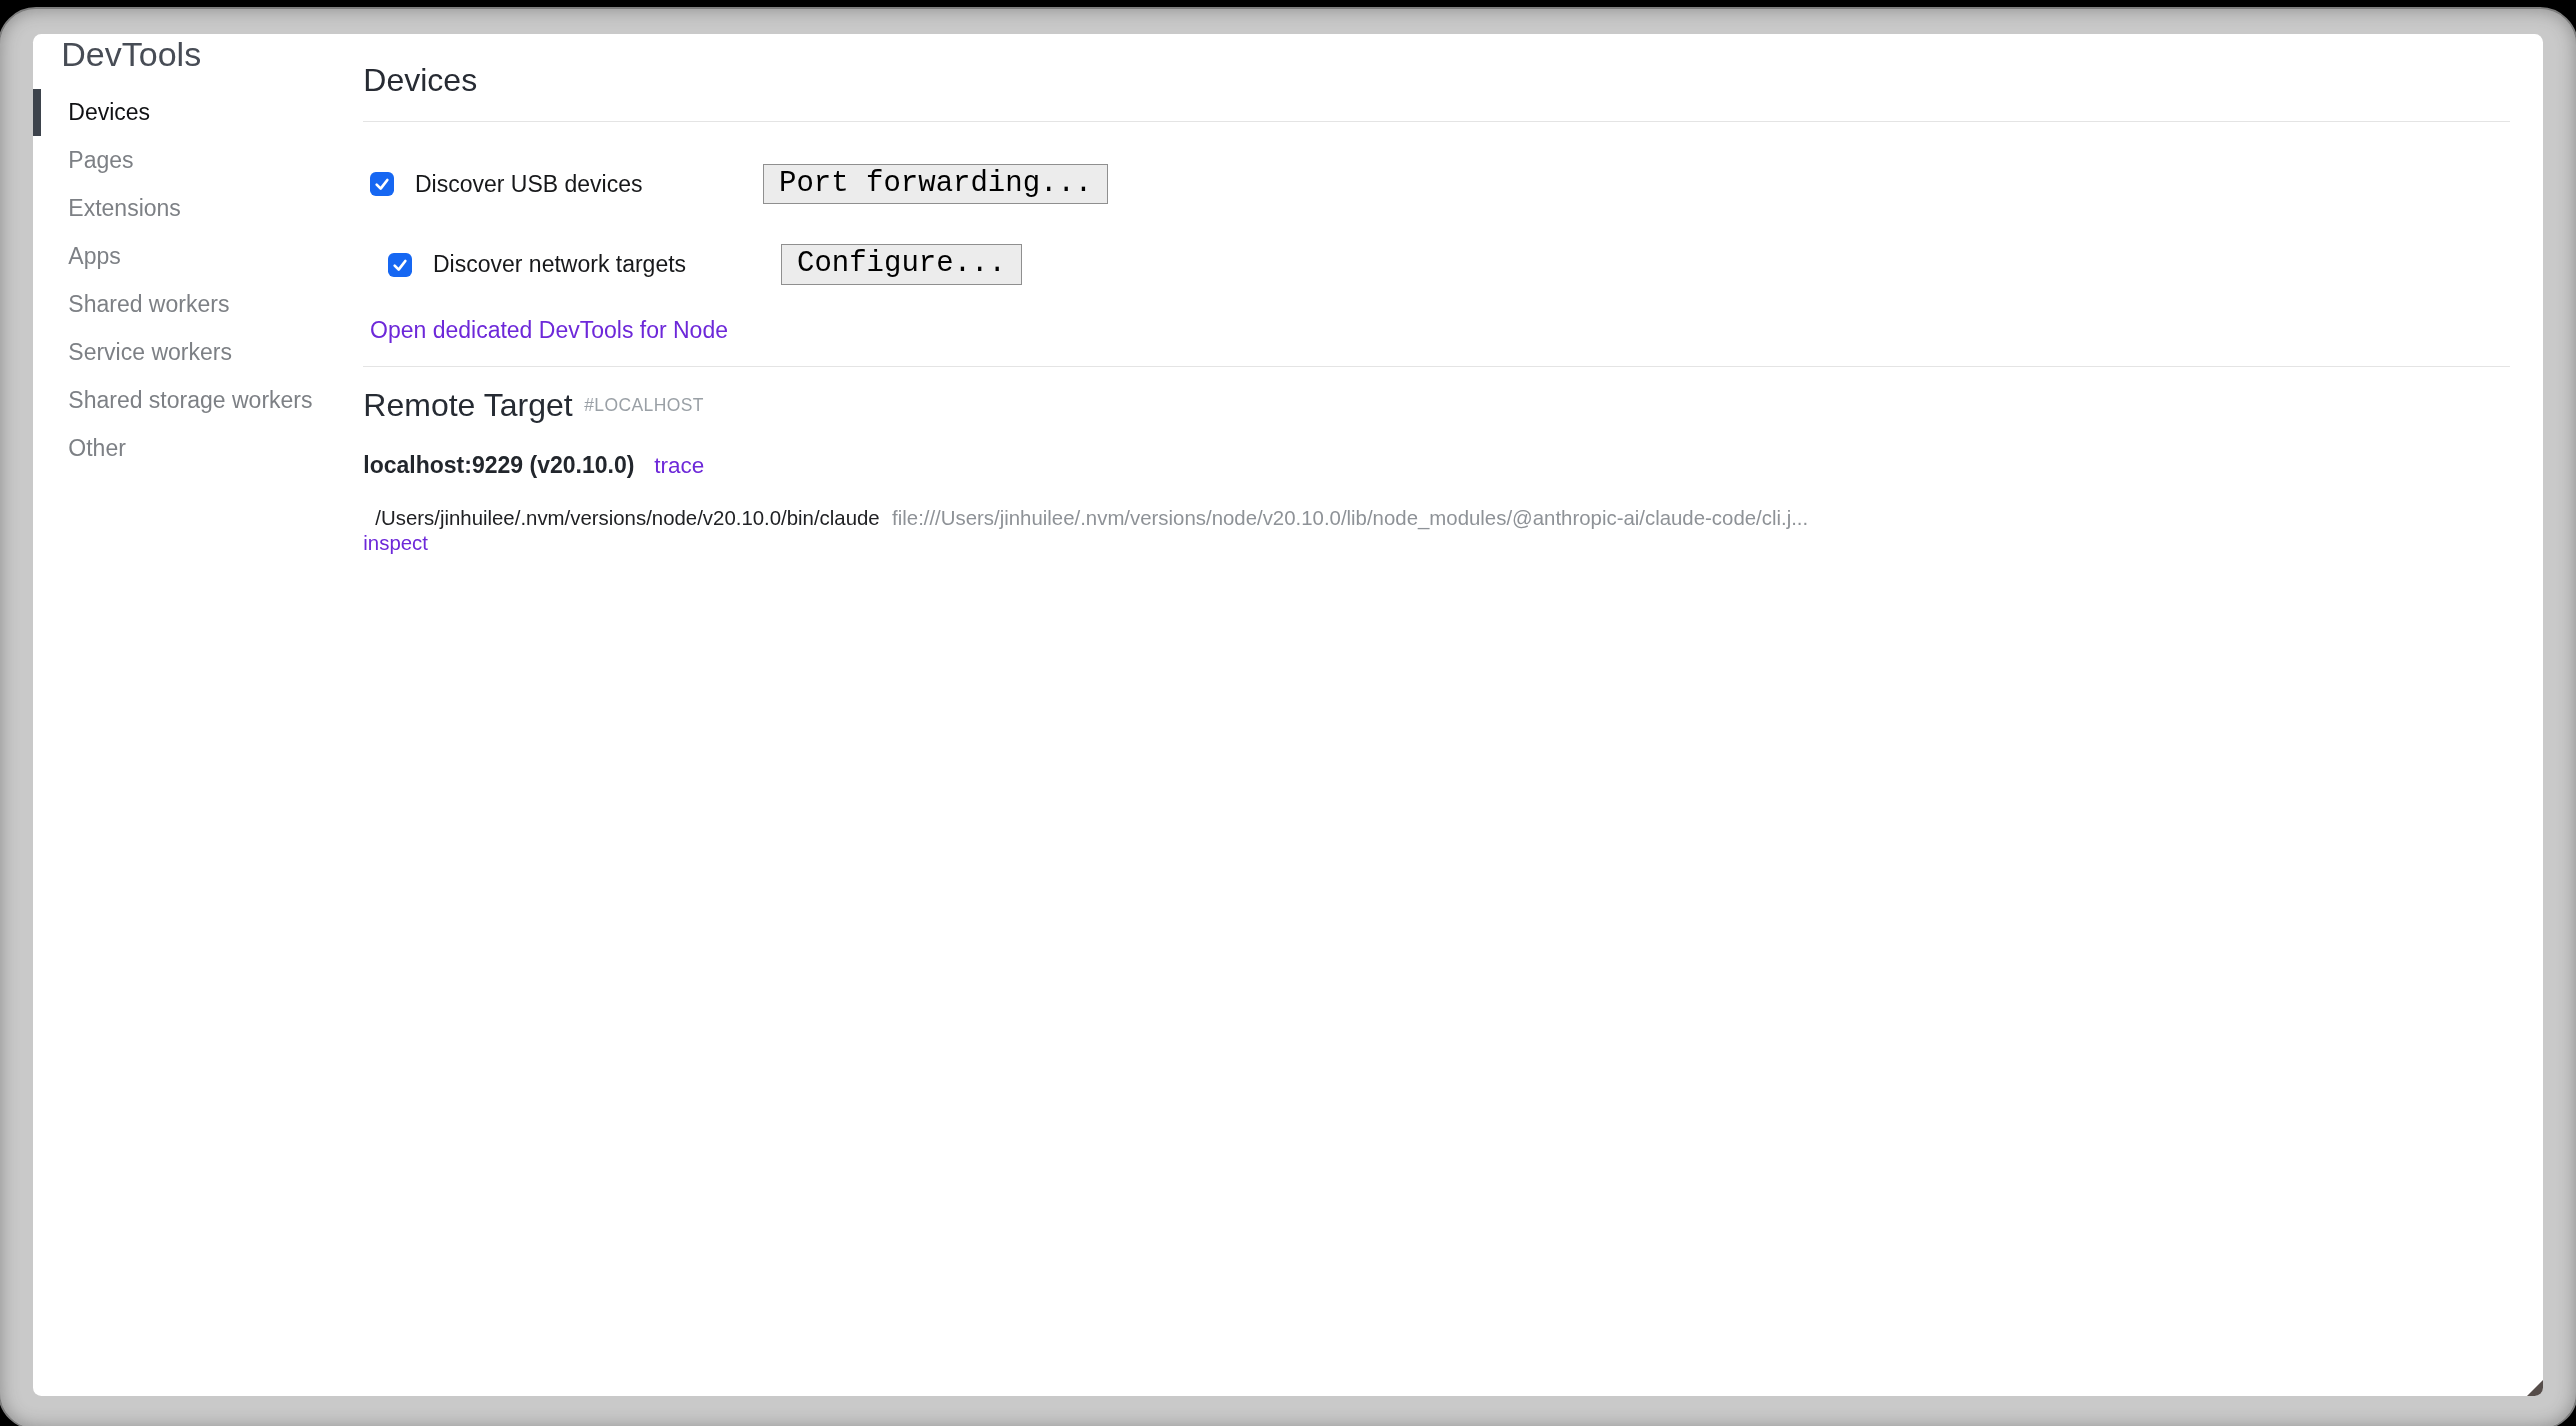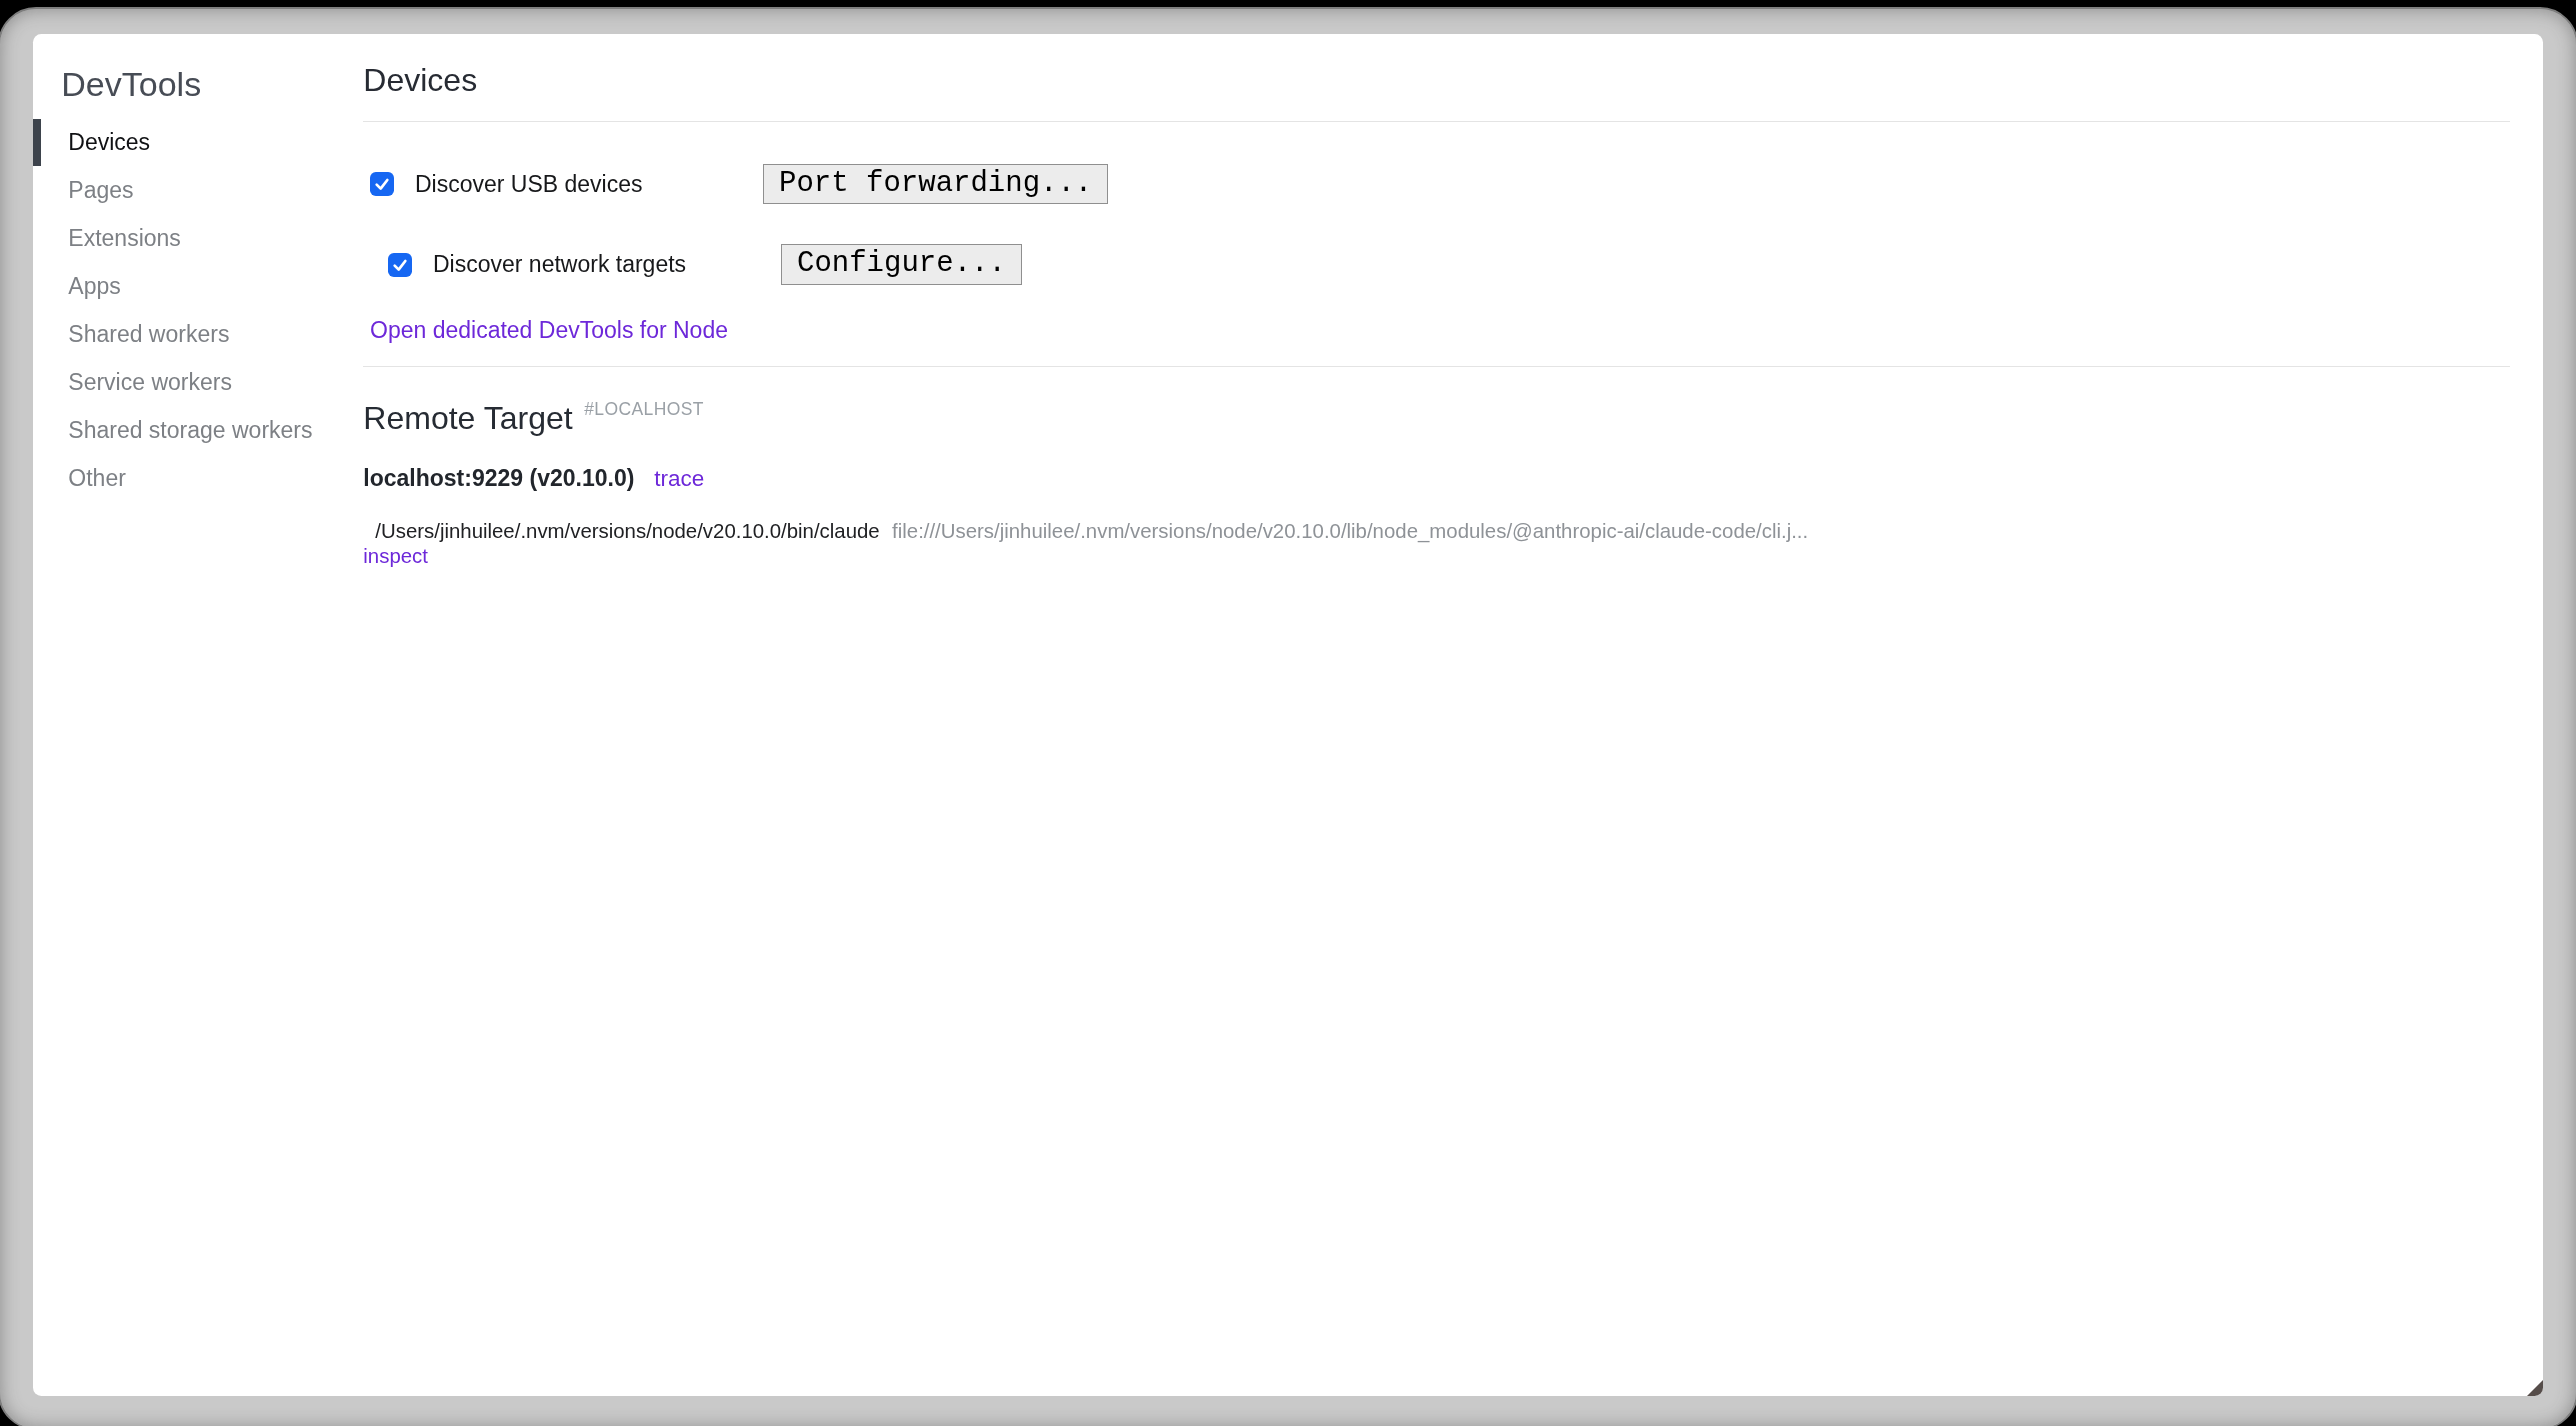--- a/index.html
+++ b/index.html
@@ -37,21 +37,20 @@
     bottom: 32px;
     background: #fff;
     border-radius: 8.3px;
     display: flex;
     overflow: hidden;
   }
   
   .sidebar {
     width: 330px;
     flex: 0 0 330px;
-    padding-top: 30px;
     box-sizing: border-box;
   }
   .app-title {
     margin: 0 0 0 28px;
     font-size: 34px;
     font-weight: 400;
     color: #474c55;
     line-height: 40px;
   }
   .sidebar-nav { margin-top: 15px; }
@@ -133,23 +132,23 @@
     color: #6d28d9;
     text-decoration: none;
     cursor: pointer;
   }
   .node-link {
     display: inline-block;
     margin: 32px 0 0 6.7px;
     font-size: 23px;
   }
   .rt-head {
-    margin-top: 32px;
-    display: flex;
-    align-items: flex-start;
+    margin-top: 19px;
+    display: flex;
+    align-items: center;
   }
   .rt-title {
     margin: 0;
     font-size: 32px;
     font-weight: 400;
     color: #262b33;
     line-height: 38px;
   }
   .rt-tag {
     margin-left: 11.6px;

